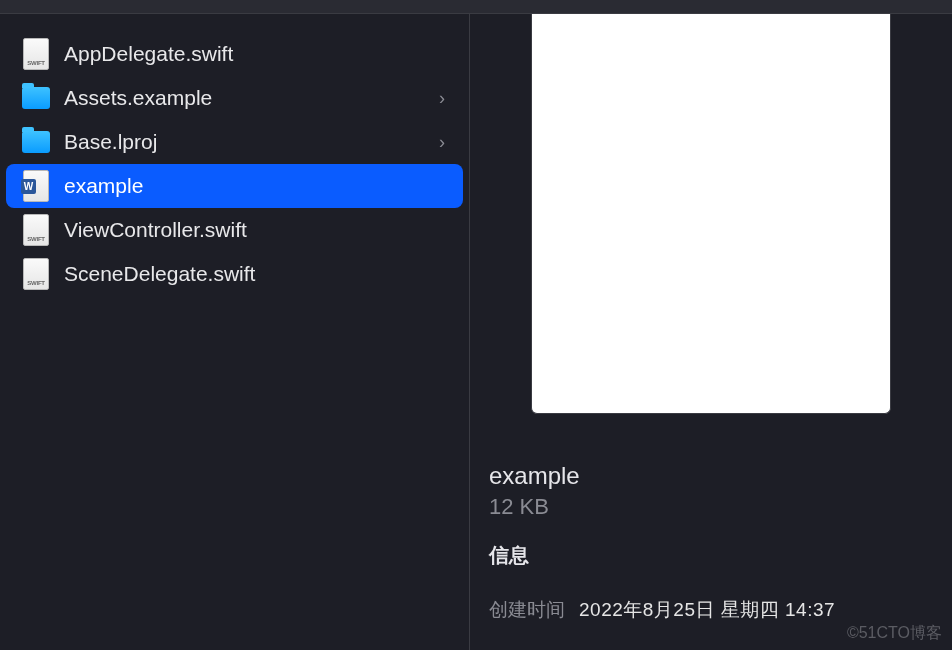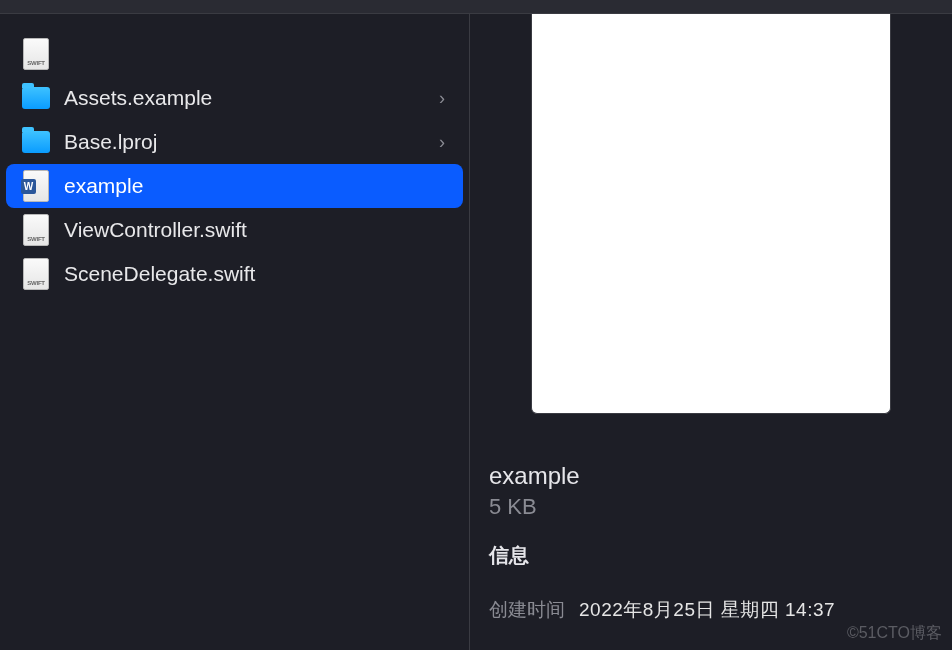--- a/index.html
+++ b/index.html
@@ -175,20 +175,21 @@
 <div class="main">
 
   <div class="file-list">
 
     <div class="file-row">
       <div class="file-icon">
         <div class="doc-icon">
             <span class="badge">SWIFT</span>
           </div>
       </div>
+      <div class="file-name">AppDelegate.swift</div>
     </div>
 
     <div class="file-row">
       <div class="file-icon">
           <div class="folder-icon"></div>
         </div>
       <div class="file-name">Assets.example</div>
       <div class="chevron">›</div>
     </div>
 
@@ -226,21 +227,21 @@
       <div class="file-name">SceneDelegate.swift</div>
     </div>
 
   </div>
 
   <div class="preview">
     <div class="preview-thumb"></div>
 
     <div class="preview-meta">
       <div class="preview-title">example</div>
-      <div class="preview-size">5 KB</div>
+      <div class="preview-size">12 KB</div>
       <div class="info-heading">信息</div>
       <div class="info-row">
         <span class="info-label">创建时间</span>
         <span class="info-value">2022年8月25日 星期四 14:37</span>
       </div>
     </div>
   </div>
 
 </div>
 

